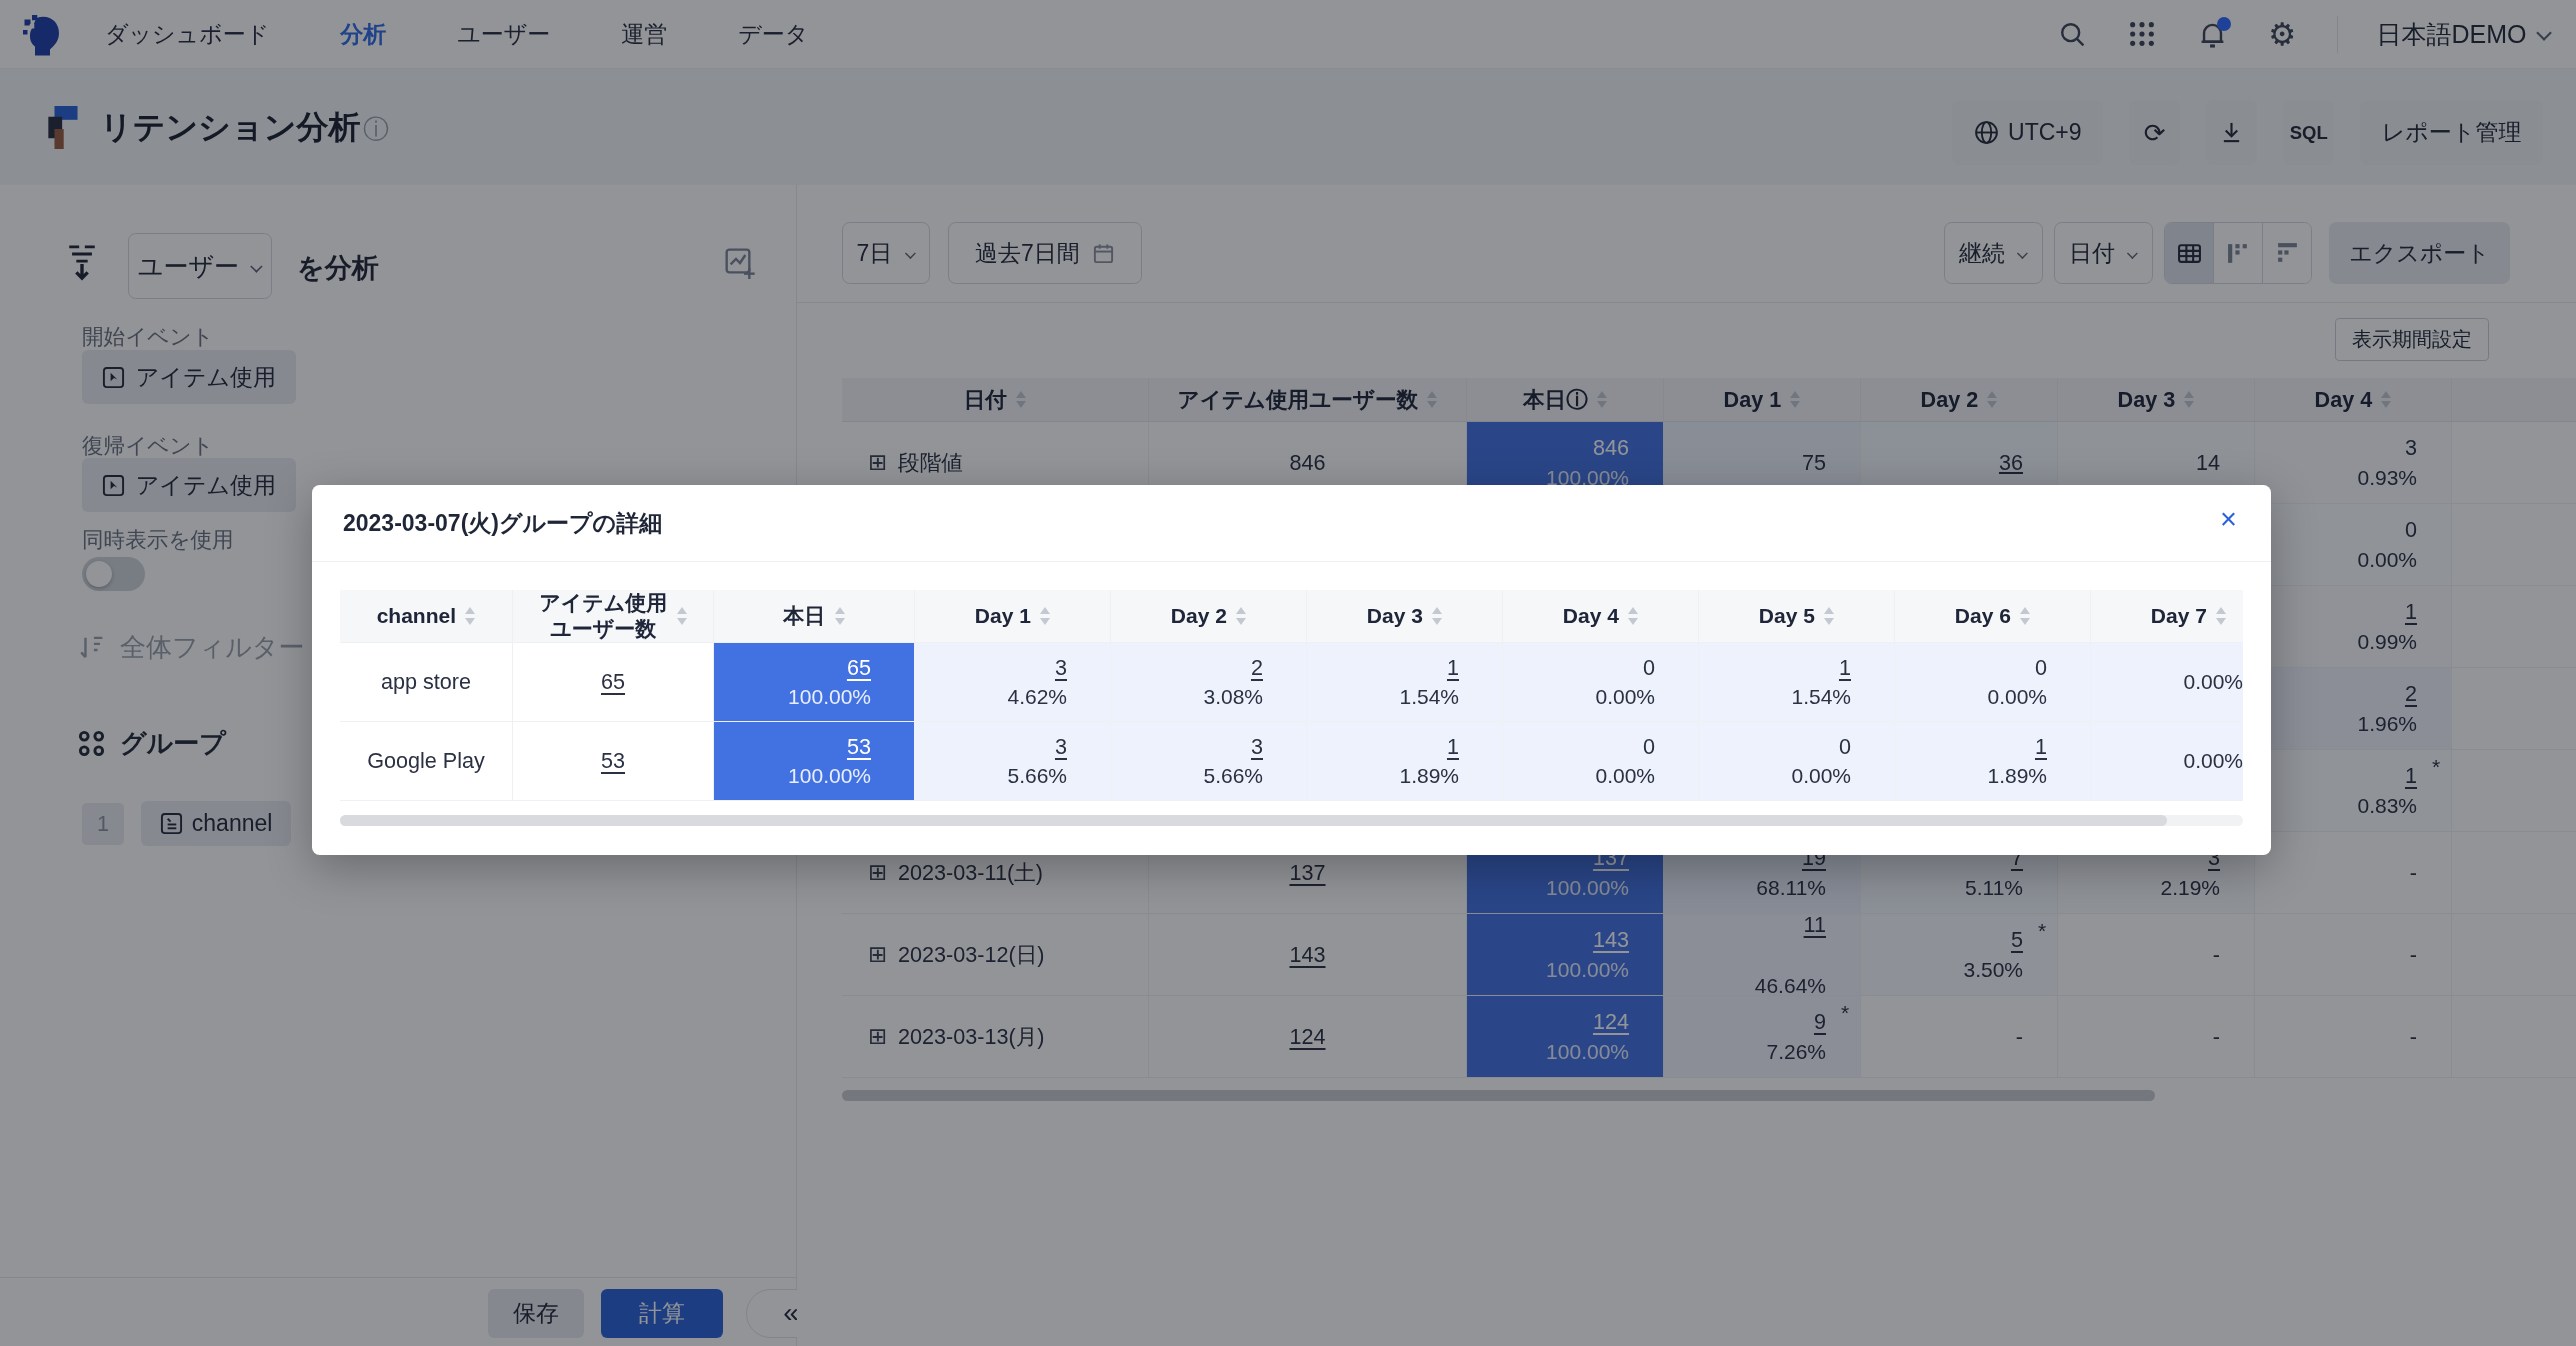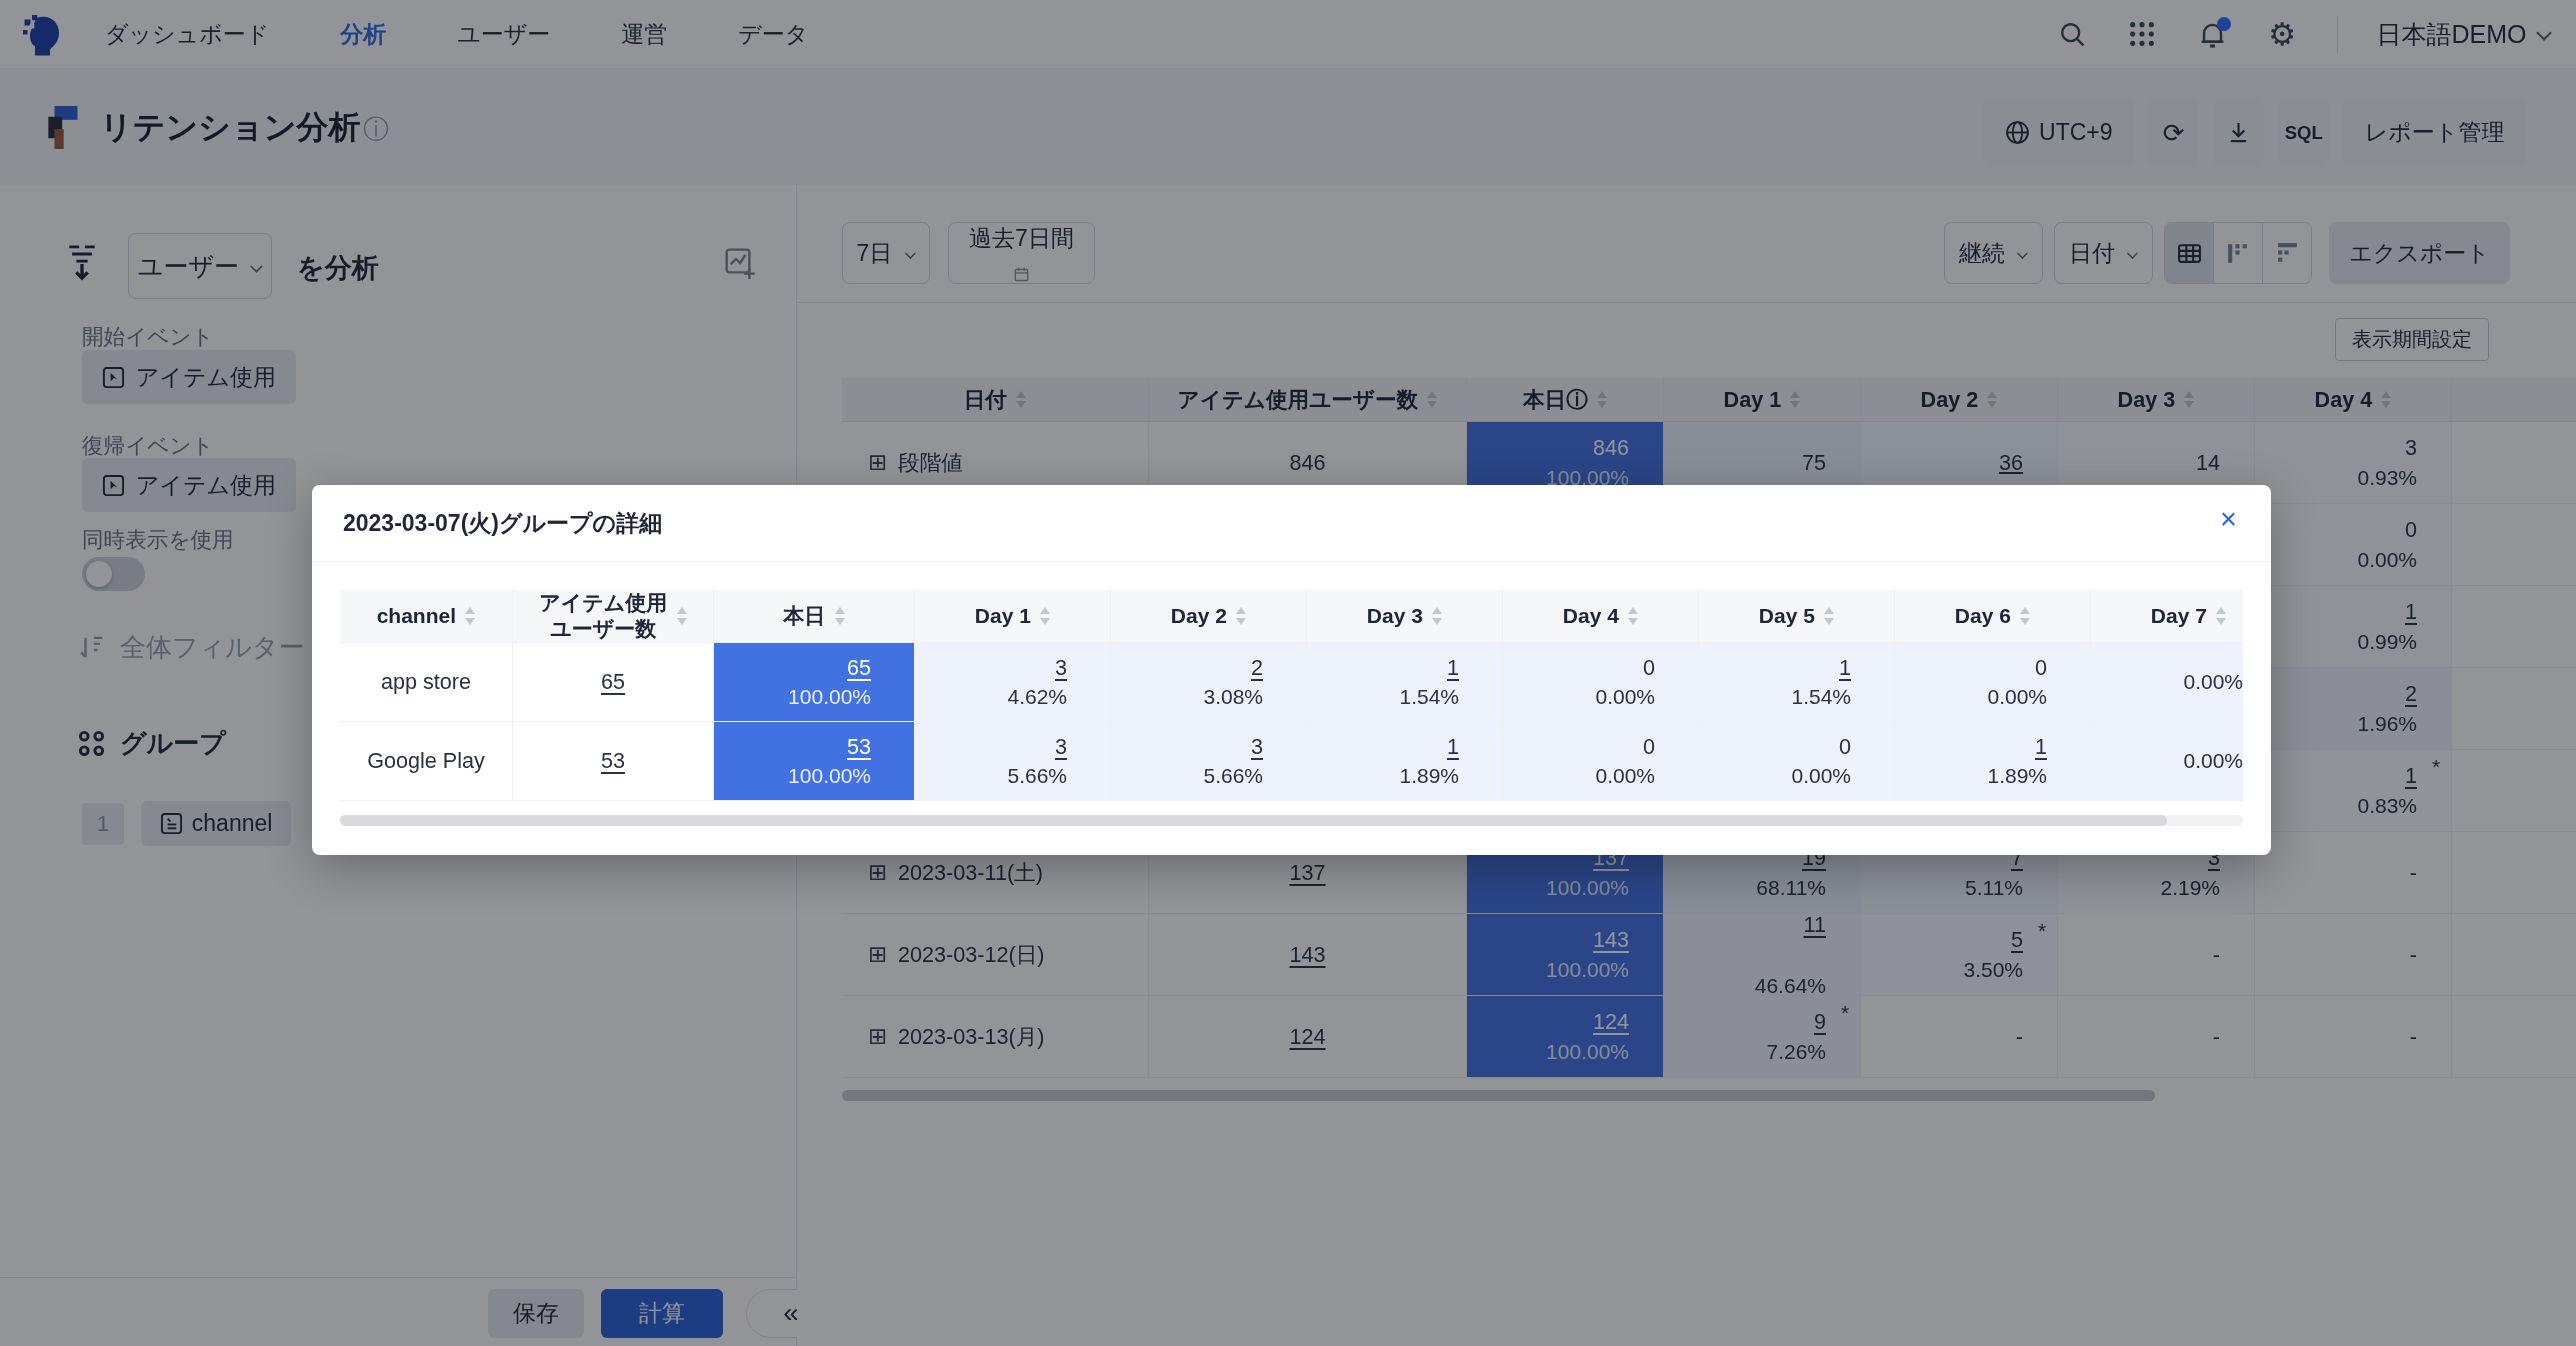--- a/index.html
+++ b/index.html
@@ -19,21 +19,21 @@
   .nav-icon .dot { position:absolute; top:-1.5px; right:-3.1px; width:14px; height:14px; border-radius:50%; background:#2f6bff; }
   .nav-divider { width:0.8px; height:37px; background:#e2e5ea; }
   .workspace { display:flex; align-items:center; gap:10.8px; font-size:25px; color:#23293a; cursor:pointer; }
   .chev { width:10.8px; height:10.8px; border-right:2.3px solid #5c6474; border-bottom:2.3px solid #5c6474; transform:rotate(45deg) translateY(-2.3px); }
 
   
   .page-head { position:absolute; left:0; top:69px; width:2576px; height:116px; }
   .title-icon { position:absolute; left:48px; top:37px; width:36px; height:43px; }
   .page-title { position:absolute; left:100px; top:37px; font-size:32px; font-weight:bold; color:#1a2030; }
   .info-glyph { position:absolute; left:363px; top:43px; font-size:26px; color:#9aa0ab; }
-  .head-btns { position:absolute; right:50px; top:31px; display:flex; gap:14px; }
+  .head-btns { position:absolute; right:33px; top:31px; display:flex; gap:26px; }
   .hbtn { height:65px; background:#f1f2f4; border-radius:7.7px; display:flex; align-items:center; justify-content:center; gap:9.3px; font-size:23px; color:#23293a; padding:0 21.6px; cursor:pointer; }
   .hbtn.icon-only { width:51px; padding:0; }
   .hbtn .g { font-size:26px; line-height:1; }
 
   
   .sidebar { position:absolute; left:0; top:185px; width:797px; height:1161px; background:#ffffff; border-right:0.8px solid #e8eaee; }
   .main { position:absolute; left:797px; top:185px; width:1779px; height:1161px; background:#ffffff; }
 
   
   .sb-label { position:absolute; font-size:21.6px; color:#6a7280; }
@@ -258,21 +258,21 @@
         <span>«</span>
       </div>
   </div>
 </div>
 
 <div class="main">
   <div class="tb-outline" style="left:45px;top:37px;width:88px;">
     <span>7日</span>
     <span class="chev" style="transform:rotate(45deg) scale(.7);"></span>
   </div>
-  <div class="tb-outline" style="left:151px;top:37px;width:147px;flex-direction:column;">
+  <div class="tb-outline" style="left:151px;top:37px;width:194px;">
     <span>過去7日間</span>
     <svg width="23" height="23" viewBox="0 0 24 24" fill="none" stroke="#8a909e" stroke-width="2">
         <rect x="3" y="5" width="18" height="16" rx="2"></rect>
         <line x1="3" y1="10" x2="21" y2="10"></line>
         <line x1="8" y1="2.5" x2="8" y2="7"></line>
         <line x1="16" y1="2.5" x2="16" y2="7"></line>
       </svg>
   </div>
 
   <div class="tb-outline" style="left:1147px;top:37px;width:99px;">

